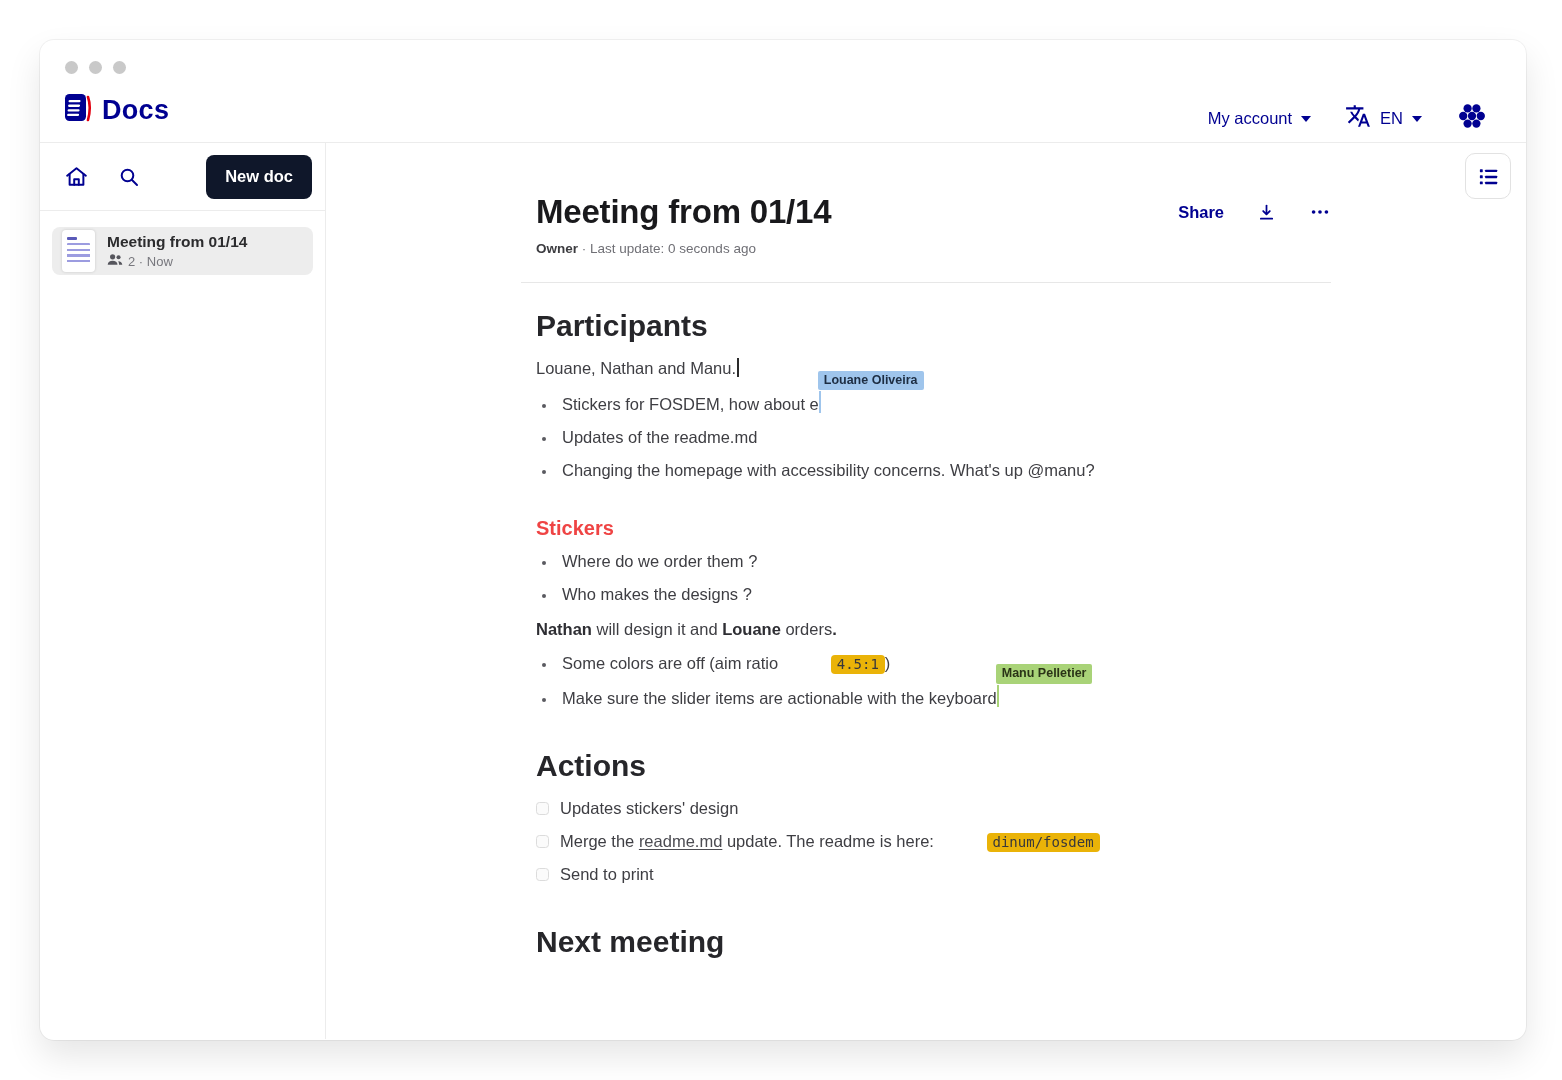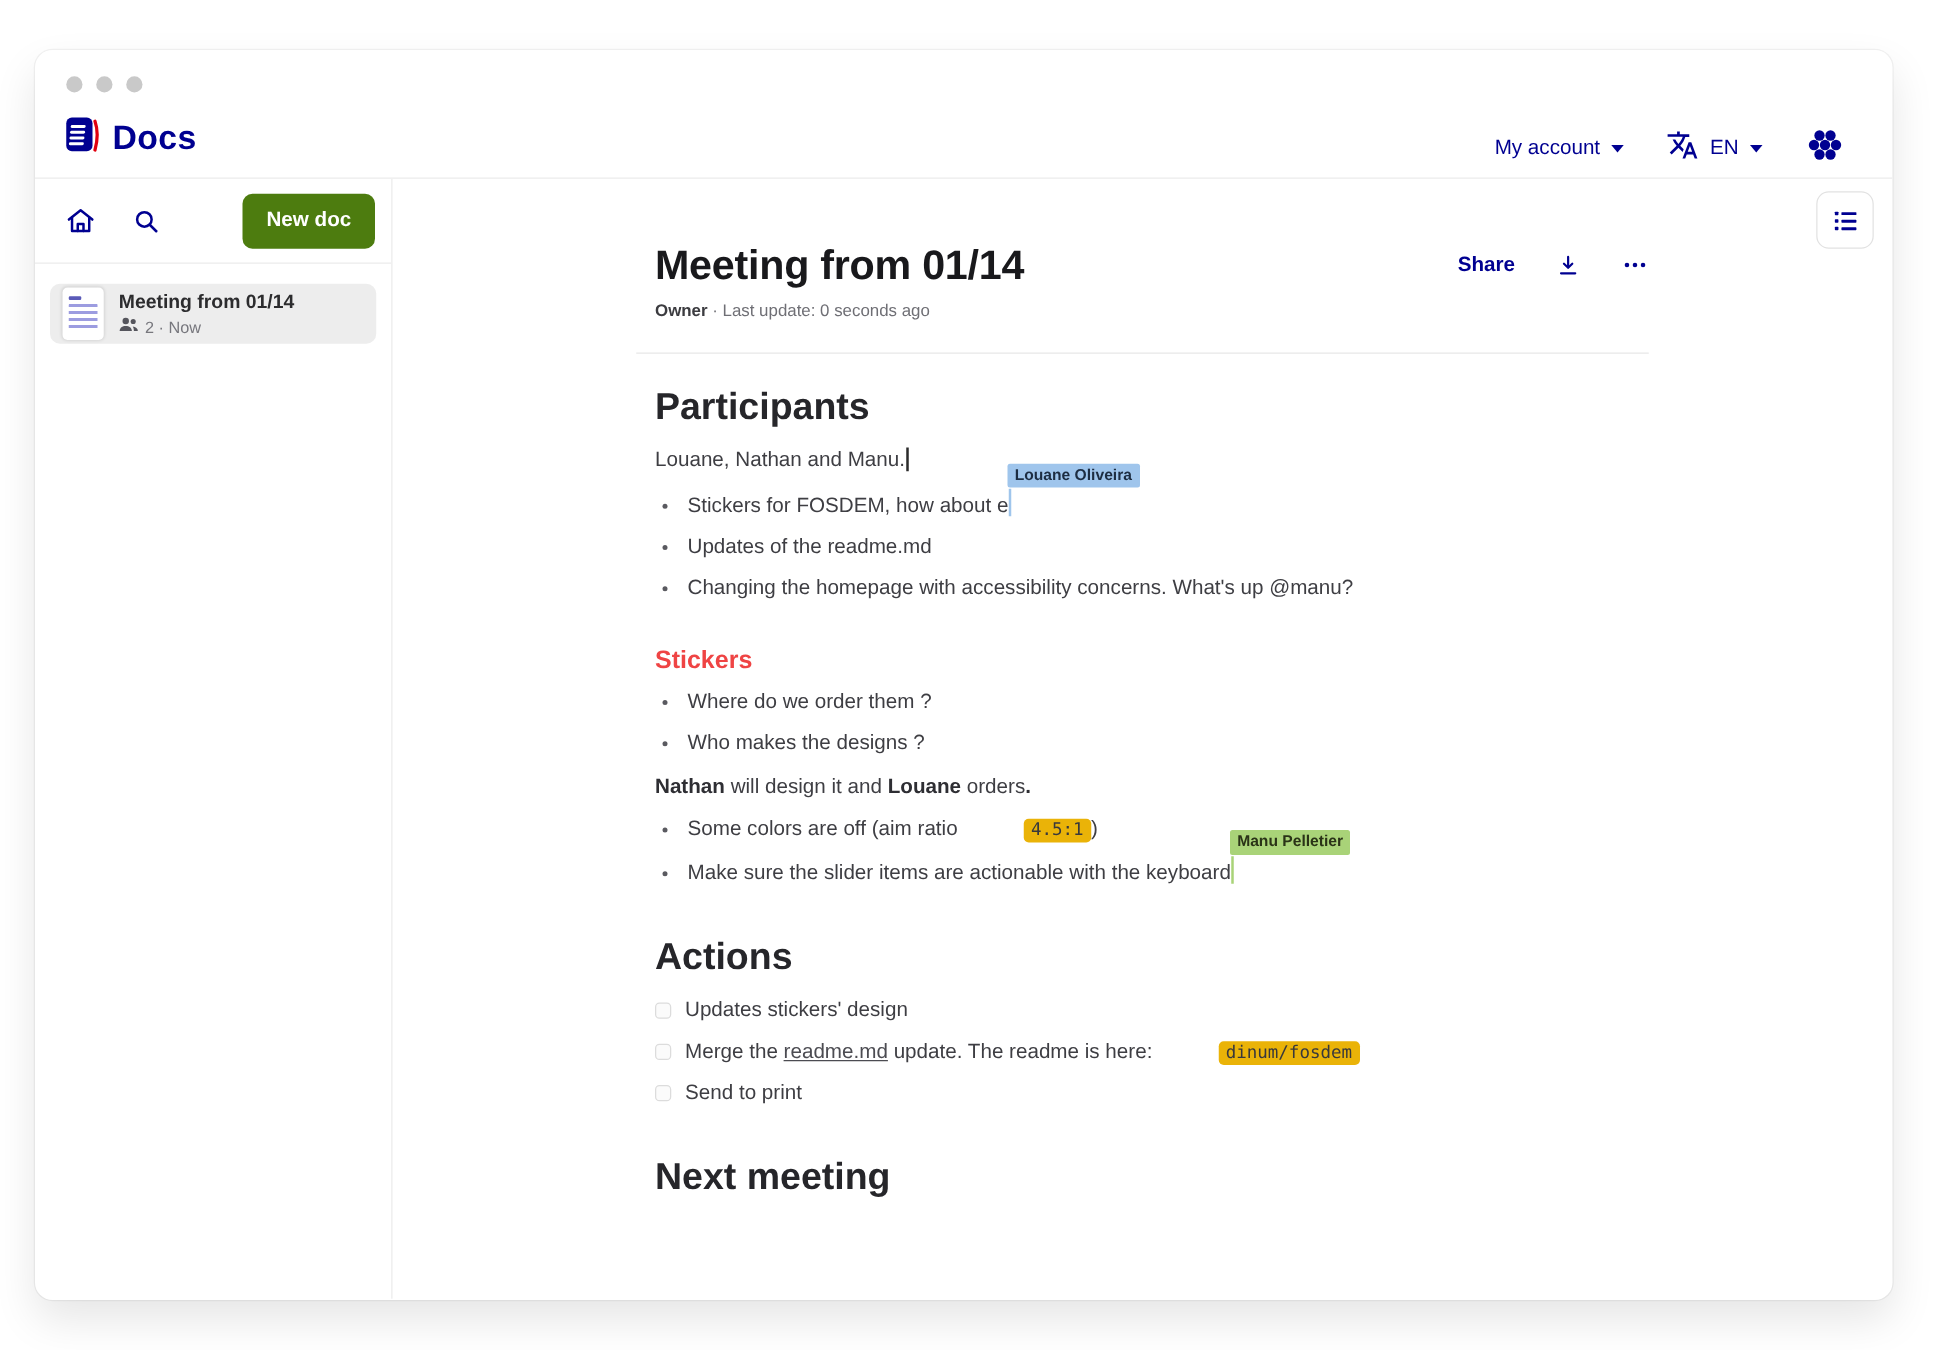--- a/index.html
+++ b/index.html
@@ -1,38 +1,38 @@
 <!DOCTYPE html>
 <html><head>
 <meta charset="utf-8">
 <style>
   * { box-sizing: border-box; }
   html,body { width:1562px; height:1080px; margin:0; background:#fff; overflow:hidden;
               font-family:"Liberation Sans","DejaVu Sans",sans-serif; }
 
-  .window { position:absolute; left:28px; top:40px; width:1486px; height:1000px;
+  .window { position:absolute; left:40px; top:40px; width:1486px; height:1000px;
             background:#fff; border-radius:14px; overflow:hidden;
             box-shadow:0 0 0 1px rgba(0,0,0,.05), 0 16px 34px rgba(0,0,0,.10); }
 
   
   .win-header { position:relative; height:103px; border-bottom:1px solid #ececec; }
   .dots { position:absolute; left:25px; top:21px; display:flex; gap:11px; }
   .dot { width:13px; height:13px; border-radius:50%; background:#c9c9c9; }
   .brand { position:absolute; left:24px; top:52px; display:flex; align-items:center; gap:10px; }
   .brand-name { font-size:27px; font-weight:700; color:#000091; letter-spacing:.3px; }
   .header-right { position:absolute; right:38px; top:56px; height:44px; display:flex; align-items:center; gap:34px; }
   .hr-item { display:flex; align-items:center; gap:9px; color:#000091; font-size:16.5px; cursor:default; }
   .chev { width:0; height:0; border-left:5px solid transparent; border-right:5px solid transparent; border-top:6px solid #000091; margin-top:2px; }
 
   
   .body-row { display:flex; height:896px; }
   .sidebar { width:286px; border-right:1px solid #ececec; flex:none; }
   .side-top { height:68px; border-bottom:1px solid #ececec; display:flex; align-items:center; padding:0 13px 0 24px; gap:28px; }
   .icon-btn { display:flex; align-items:center; justify-content:center; background:none; border:none; padding:0; cursor:pointer; }
-  .new-doc { margin-left:auto; background:#4d7c0f; color:#fff; font-weight:700; font-size:16.5px;
+  .new-doc { margin-left:auto; background:#0f172a; color:#fff; font-weight:700; font-size:16.5px;
              height:44px; padding:0 19px; border:none; border-radius:8px; font-family:inherit; }
   .doc-item { margin:16px 12px 0; background:#ededed; border-radius:8px; height:48px;
               display:flex; align-items:center; gap:12px; padding:0 10px; }
   .thumb { width:33px; height:42px; background:#fff; border-radius:4px; box-shadow:0 0 3px rgba(0,0,0,.16); padding:7px 5px 6px; flex:none; }
   .thumb-title { width:45%; height:2.5px; background:#5a5ab8; border-radius:1px; margin-bottom:3px; }
   .thumb-lines { height:22px; background:repeating-linear-gradient(to bottom,#9c9ce0 0 2.4px,transparent 2.4px 5.6px); border-radius:1px; }
   .doc-item-text { line-height:1.25; }
   .doc-item-title { font-size:15.5px; font-weight:700; color:#2c2c2e; }
   .doc-item-meta { font-size:13px; color:#77777d; display:flex; align-items:center; gap:5px; margin-top:2px; }
 

